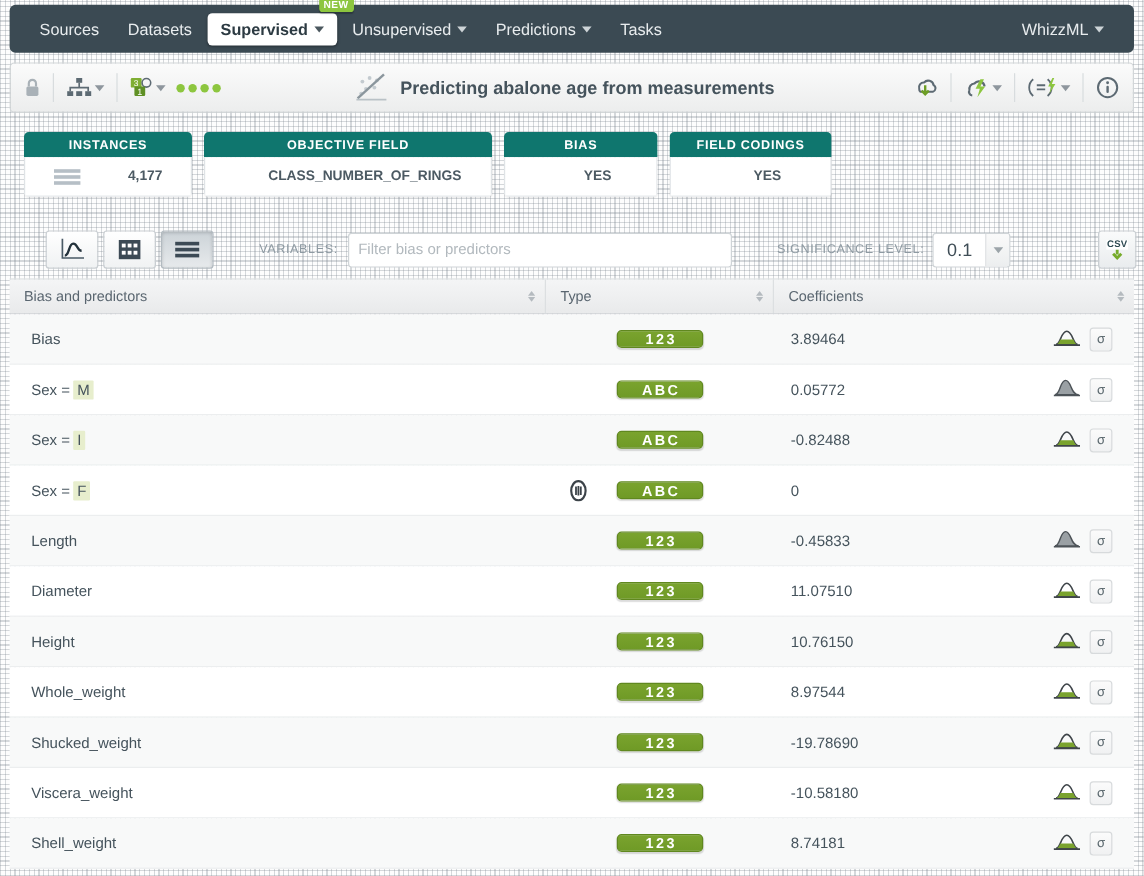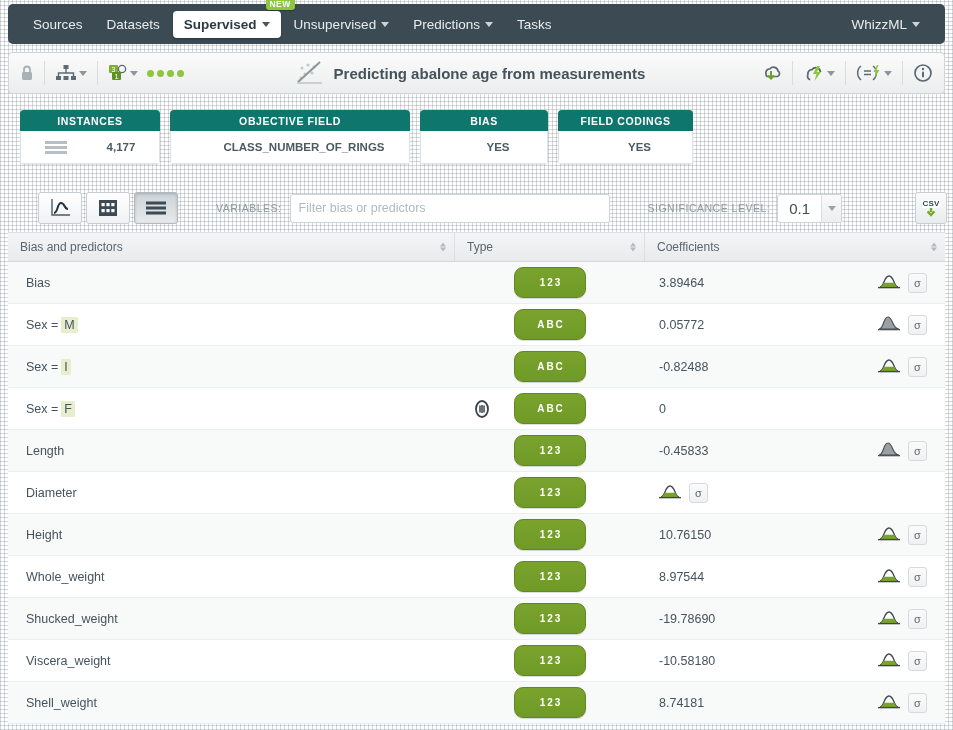--- a/index.html
+++ b/index.html
@@ -265,26 +265,26 @@
   .actions { display: flex; align-items: center; gap: 8px; padding-right: 18px; }
 
   .hl {
     background: #e7eecd;
     padding: 1px 3px;
     border-radius: 1px;
     margin-left: 3px;
   }
   .pill {
     display: inline-flex; align-items: center; justify-content: center;
-    width: 72px; height: 31px;
+    width: 72px; height: 15px;
     background: linear-gradient(to bottom,#7aa32e,#6f9a26);
     border: 1px solid #60881f;
-    border-radius: 9px;
+    border-radius: 4px;
     color: #ffffff;
-    font-size: 10px;
+    font-size: 12px;
     font-weight: bold;
     letter-spacing: 2px;
     text-indent: 2px;
     box-shadow: 0 1px 1px rgba(0,0,0,.14);
   }
   .sigma-btn {
     width: 19px; height: 20px;
     border: 1px solid #d7dadc;
     border-radius: 3px;
     background: linear-gradient(to bottom,#fbfbfb,#f0f1f2);
@@ -623,20 +623,21 @@
           </div>
         </div>
         <div class="trow">
           <div class="td1">
             <span>Diameter</span>
           </div>
           <div class="td2">
             <span class="pill">123</span>
           </div>
           <div class="td3">
+            <span class="coefcell">11.07510</span>
             <span class="actions">
               <span><svg width="22" height="18" viewBox="0 0 22 18">
                   <path d="M2 15c4 0 4-11 9-11s5 11 9 11z" fill="none" stroke="#3f454a" stroke-width="1.3"></path>
                   <path d="M2 15c4 0 4-11 9-11s5 11 9 11z" fill="#7aa32e" clip-path="inset(62% 0 0 0)"></path>
                   <path d="M0 15.6h22" stroke="#3f454a" stroke-width="1.4"></path>
                 </svg></span>
               <span class="sigma-btn">σ</span>
             </span>
           </div>
         </div>

